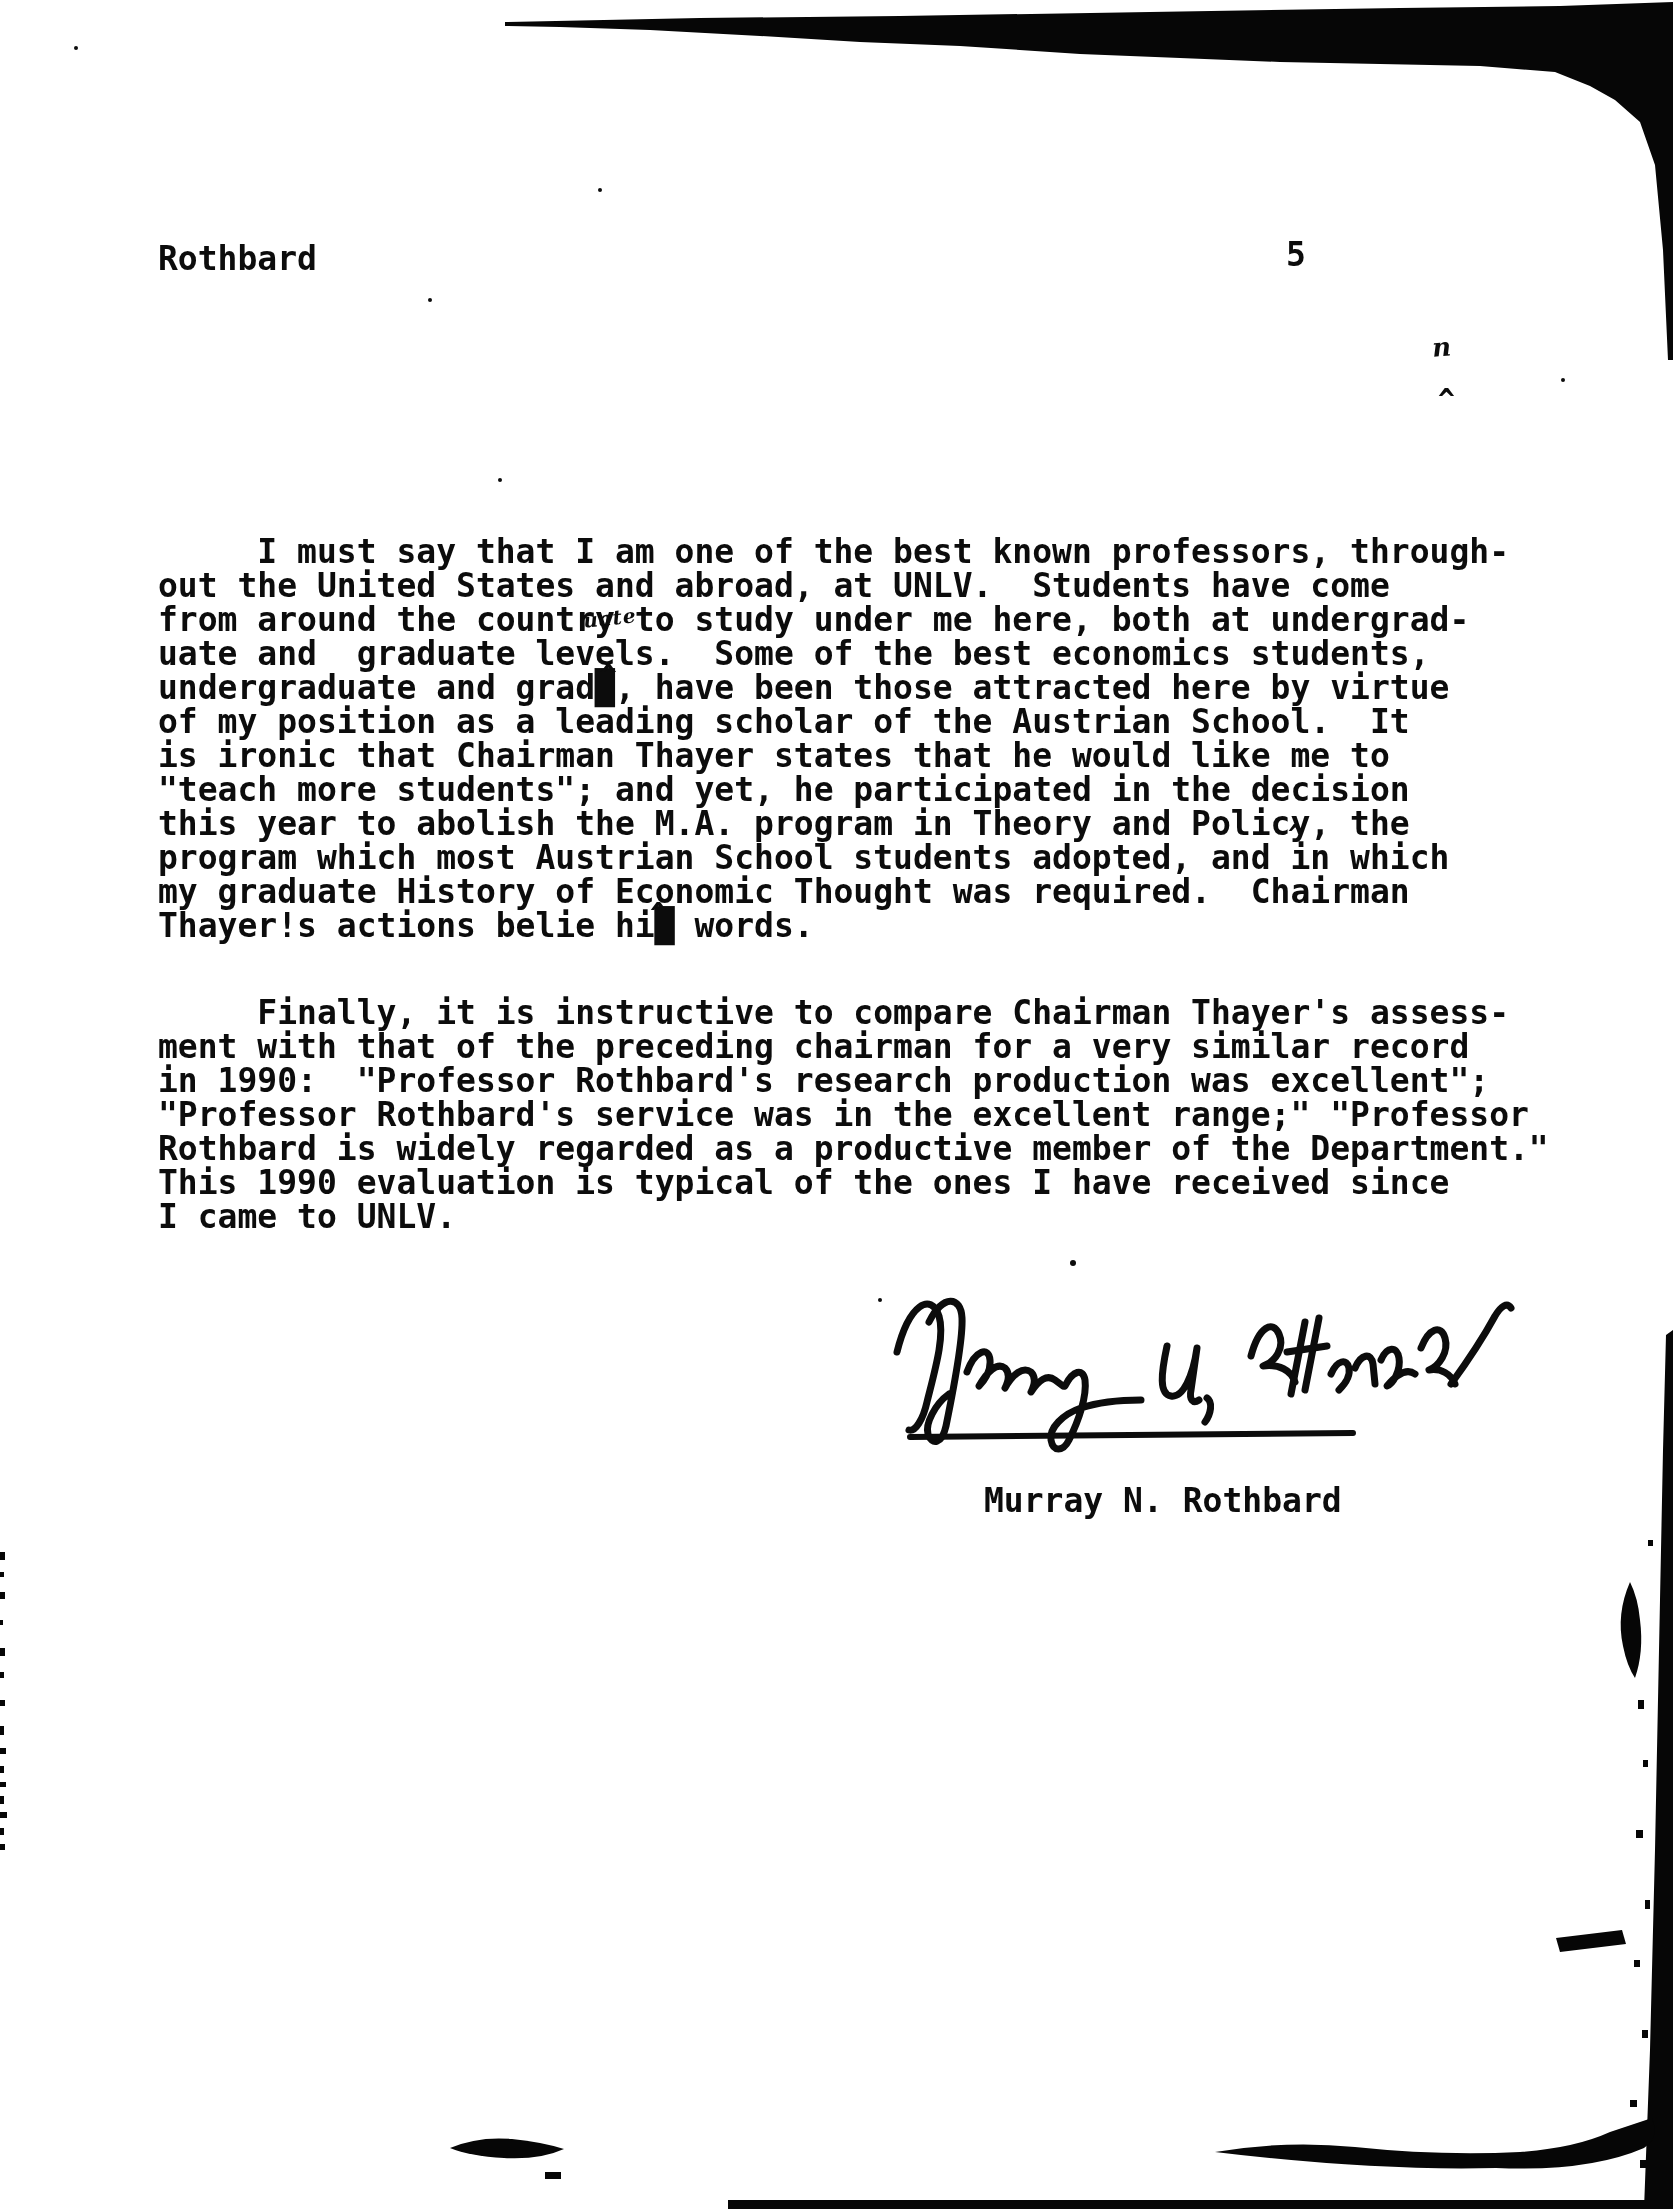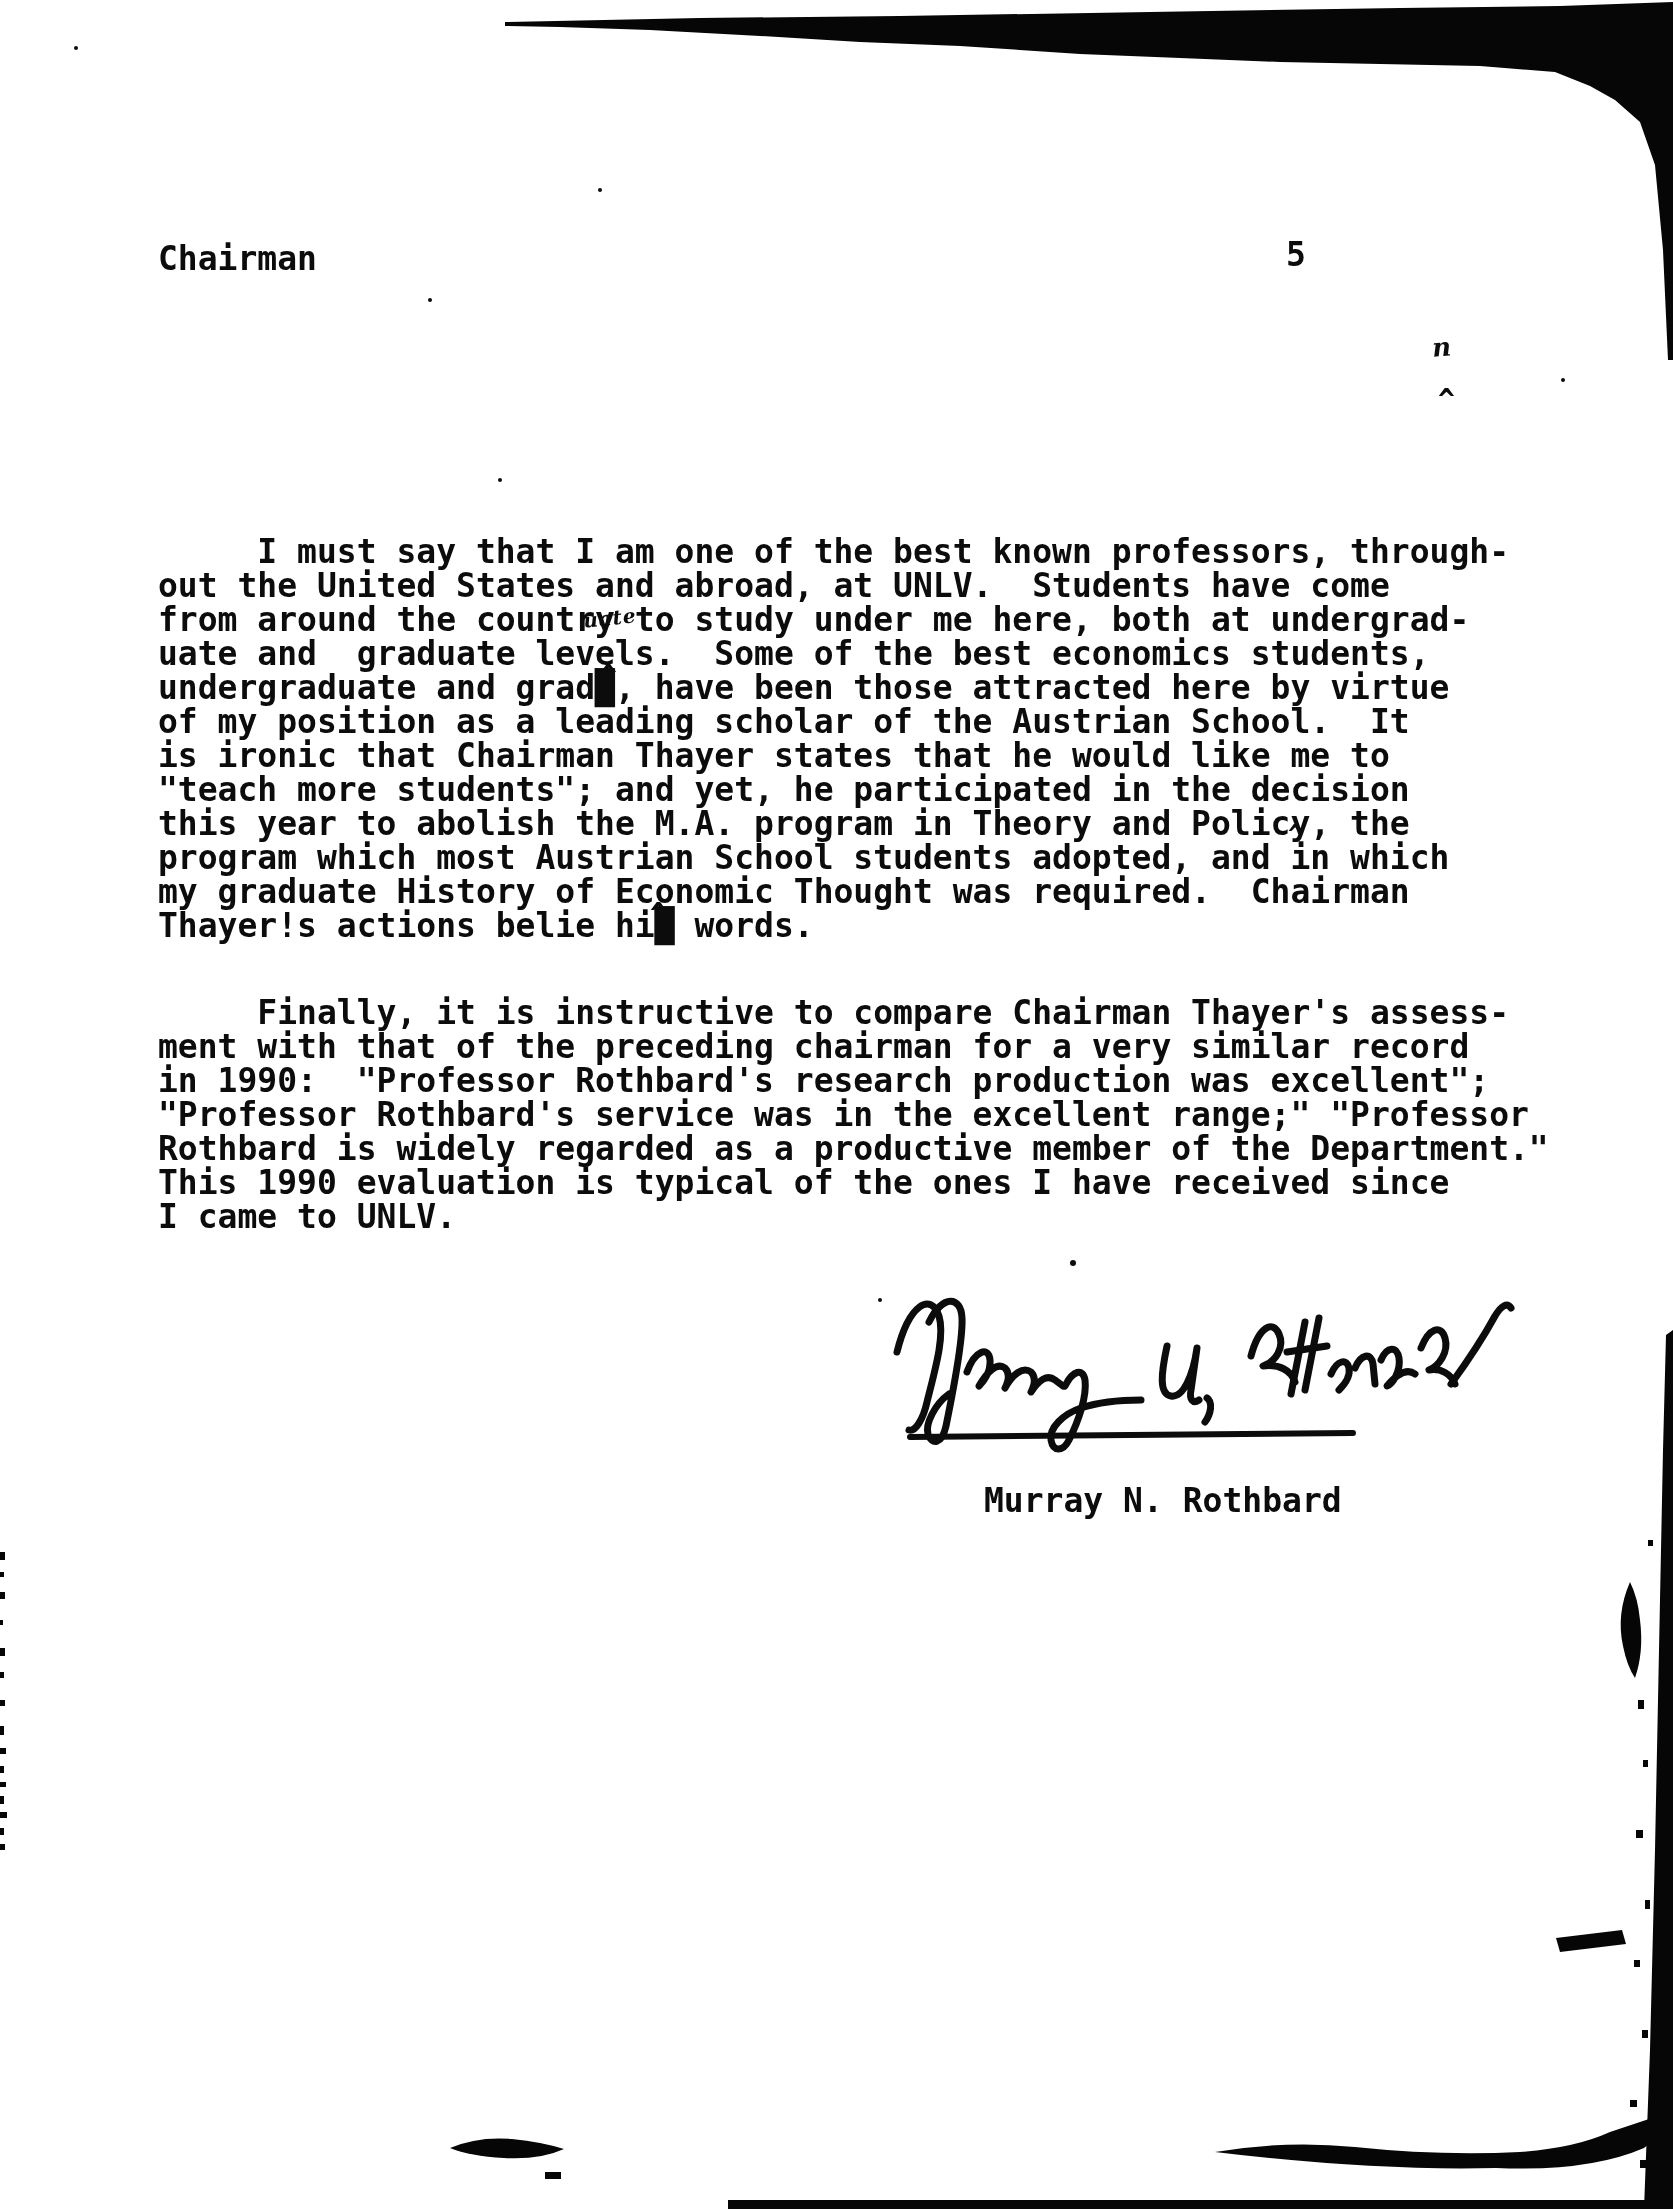--- a/index.html
+++ b/index.html
@@ -37,21 +37,21 @@
     line-height:28px;
   }
   svg{display:block;}
   .artifacts{position:absolute;left:0;top:0;pointer-events:none;}
 </style>
 </head>
 <body>
 
 <div class="page">
 
-  <div class="typed" style="left:158px;top:242px;">Chairman</div>
+  <div class="typed" style="left:158px;top:242px;">Rothbard</div>
   <div class="typed" style="left:1286px;top:238px;">5</div>
 
   <div class="typed" style="left:158px;top:520px;margin-top:15px;">     I must say that I am one of the best known professors, through-
 out the United States and abroad, at UNLV.  Students have come
 from around the country to study under me here, both at undergrad-
 uate and  graduate levels.  Some of the best economics students,
 undergraduate and grad█, have been those attracted here by virtue
 of my position as a leading scholar of the Austrian School.  It
 is ironic that Chairman Thayer states that he would like me to
 "teach more students"; and yet, he participated in the decision

